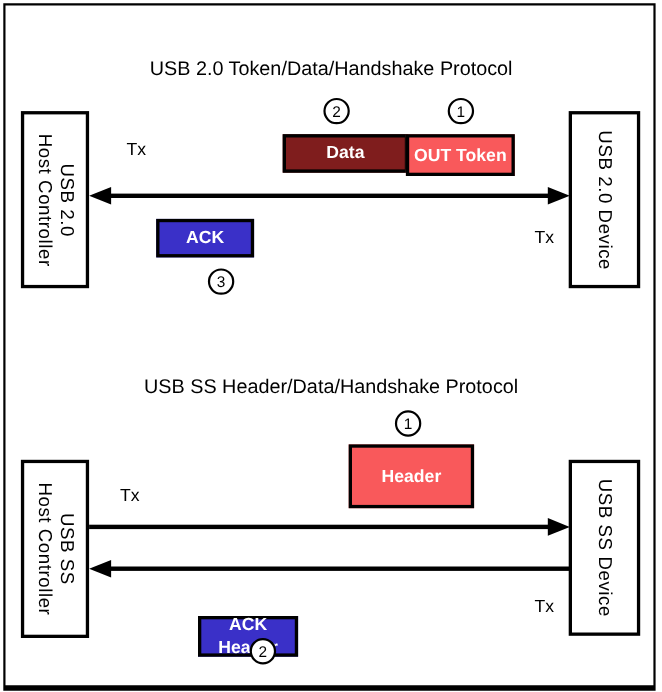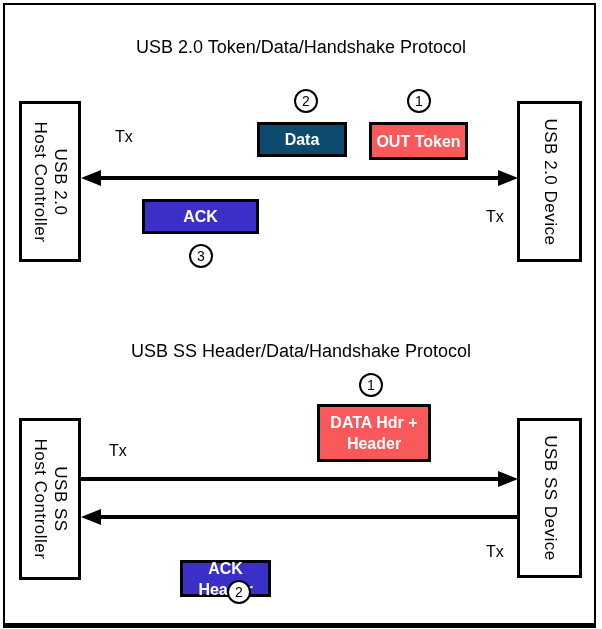--- a/index.html
+++ b/index.html
@@ -41,21 +41,21 @@
     font-size:14px;line-height:1;
   }
 </style>
 </head>
 <body>
 
 <div class="page">
   <div class="frame"></div>
 
   <section>
-    <div class="title" style="top:36px">USB 2.0 Token/Data/Handshake Protocol</div>
+    <div class="title" style="top:51px">USB 2.0 Token/Data/Handshake Protocol</div>
 
     <div class="endpoint" style="left:19px;top:101px;width:62px;height:161px">
       <div class="vtext">
         <div>USB 2.0</div>
         <div>Host Controller</div>
       </div>
     </div>
 
     <div class="endpoint" style="left:517px;top:101px;width:65px;height:161px">
       <div class="vtext">USB 2.0 Device</div>
@@ -63,27 +63,27 @@
 
     <div class="tx" style="left:104px;top:128px">Tx</div>
     <div class="tx" style="left:475px;top:208px">Tx</div>
 
     <div class="arrow" style="left:81px;top:170px;width:437px">
       <span class="head left"></span>
       <span class="shaft" style="left:18px;right:18px"></span>
       <span class="head right"></span>
     </div>
 
-    <div class="packet" style="left: 257px; top: 122px; width: 90px; height: 35px; background-color: #0c4a6e;">
+    <div class="packet" style="left: 257px; top: 122px; width: 114px; height: 35px; background-color: #7f1d1d;">
       <span>Data</span>
     </div>
     <div class="packet" style="left: 369px; top: 122px; width: 99px; height: 38px; background-color: rgb(249, 89, 91);">
       <span>OUT Token</span>
     </div>
-    <div class="packet" style="left: 142px; top: 199px; width: 117px; height: 35px; background-color: rgb(58, 48, 200);">
+    <div class="packet" style="left: 142px; top: 199px; width: 89px; height: 35px; background-color: rgb(58, 48, 200);">
       <span>ACK</span>
     </div>
 
     <div class="circle" style="left:294px;top:89px">
       <span>2</span>
     </div>
     <div class="circle" style="left:407px;top:89px">
       <span>1</span>
     </div>
     <div class="circle" style="left:189px;top:244px">
@@ -111,21 +111,20 @@
     <div class="arrow" style="left:81px;top:471px;width:437px">
       <span class="shaft" style="left:0;right:18px"></span>
       <span class="head right"></span>
     </div>
     <div class="arrow" style="left:81px;top:509px;width:437px">
       <span class="head left"></span>
       <span class="shaft" style="left:18px;right:0"></span>
     </div>
 
     <div class="packet" style="left: 317px; top: 404px; width: 114px; height: 58px; background-color: rgb(249, 89, 91);">
-      <span>DATA Hdr +</span>
       <span>Header</span>
     </div>
     <div class="packet" style="left: 180px; top: 560px; width: 91px; height: 37px; background-color: rgb(58, 48, 200);">
       <span>ACK Header</span>
     </div>
 
     <div class="circle" style="left:359px;top:373px">
       <span>1</span>
     </div>
     <div class="circle" style="left:227px;top:580px">

